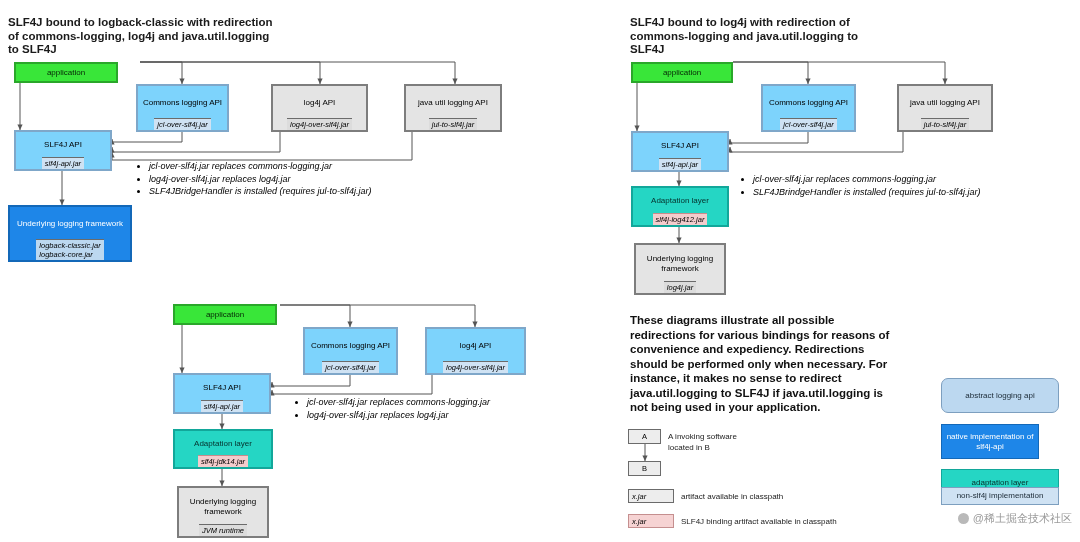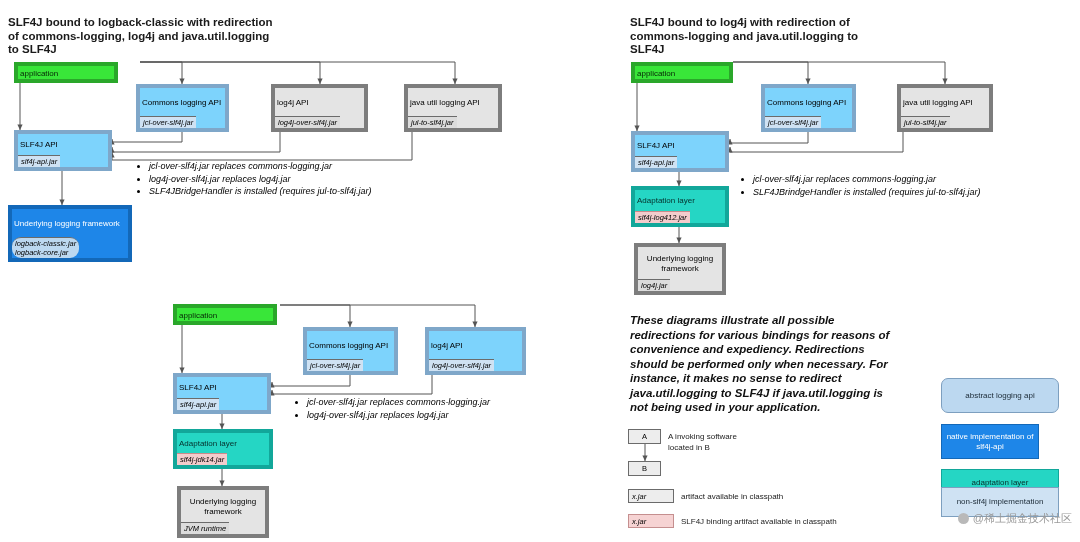--- a/index.html
+++ b/index.html
@@ -16,27 +16,27 @@
 
   .dg-title{
     font-weight:bold;font-size:11.5px;line-height:13.5px;
     color:#1a1a1a;
   }
 
   
   .box{
     position:absolute;
     box-sizing:border-box;
-    border:4px solid #4c1d95;
+    border:2px solid #4c1d95;
     font-size:8px;
     line-height:9.5px;
     text-align:center;
     display:flex;
     flex-direction:column;
-    align-items:flex-start;
+    align-items:center;
     justify-content:flex-start;
     background:#e9e9e9;
     overflow:hidden;
   }
   .box .t{
     padding:3px 2px 2px 2px;
     flex:1 1 auto;
     display:flex;align-items:center;justify-content:center;
     text-align:center;
   }
@@ -71,21 +71,20 @@
   }
   .notes ul{margin:0;padding-left:11px;}
   .notes li{margin:0;padding:0;}
 
   .para{
     position:absolute;
     font-weight:bold;
     font-size:11.5px;
     line-height:14.5px;
     color:#111;
-    font-style:italic;
   }
   .legend-text{position:absolute;font-size:8px;line-height:10.5px;color:#222;}
 
   .lgbox{
     position:absolute;box-sizing:border-box;
     border:1px solid #6b6b6b;background:#ededed;
     font-size:7.5px;font-style:italic;
     display:flex;align-items:center;padding-left:3px;
   }
   .lgbox.pink{background:#f6d3d3;border-color:#c58f8f;}
@@ -177,21 +176,21 @@
     <div class="jar">jul-to-slf4j.jar</div>
   </div>
 
   <div class="box blue" style="left:14px;top:130px;width:98px;height:41px;">
     <div class="t">SLF4J API</div>
     <div class="jar">slf4j-api.jar</div>
   </div>
 
   <div class="box deepblue" style="left:8px;top:205px;width:124px;height:57px;">
     <div class="t">Underlying logging framework</div>
-    <div class="jar" style="white-space:pre-line;border-radius:9px;">logback-classic.jar
+    <div class="jar" style="white-space:pre-line;">logback-classic.jar
 logback-core.jar</div>
   </div>
 
   <div class="notes" style="left:138px;top:160px;width:390px;">
     <ul>
       <li>jcl-over-slf4j.jar replaces commons-logging.jar</li>
       <li>log4j-over-slf4j.jar replaces log4j.jar</li>
       <li>SLF4JBridgeHandler is installed (requires jul-to-slf4j.jar)</li>
     </ul>
   </div>
@@ -293,21 +292,21 @@
 
   <div class="key k1" style="left:941px;top:378px;width:118px;height:35px;">
     <span>abstract logging api</span>
   </div>
   <div class="key k2" style="left:941px;top:424px;width:98px;height:35px;">
     <span>native implementation of slf4j-api</span>
   </div>
   <div class="key k3" style="left:941px;top:469px;width:118px;height:27px;">
     <span>adaptation layer</span>
   </div>
-  <div class="key k4" style="left:941px;top:487px;width:118px;height:30px;">
+  <div class="key k4" style="left:941px;top:487px;width:118px;height:18px;">
     <span>non-slf4j implementation</span>
   </div>
 
   <div class="watermark">
     <span class="wm-dot"></span><span>@稀土掘金技术社区</span>
   </div>
 
 </div>
 
 </body></html>

